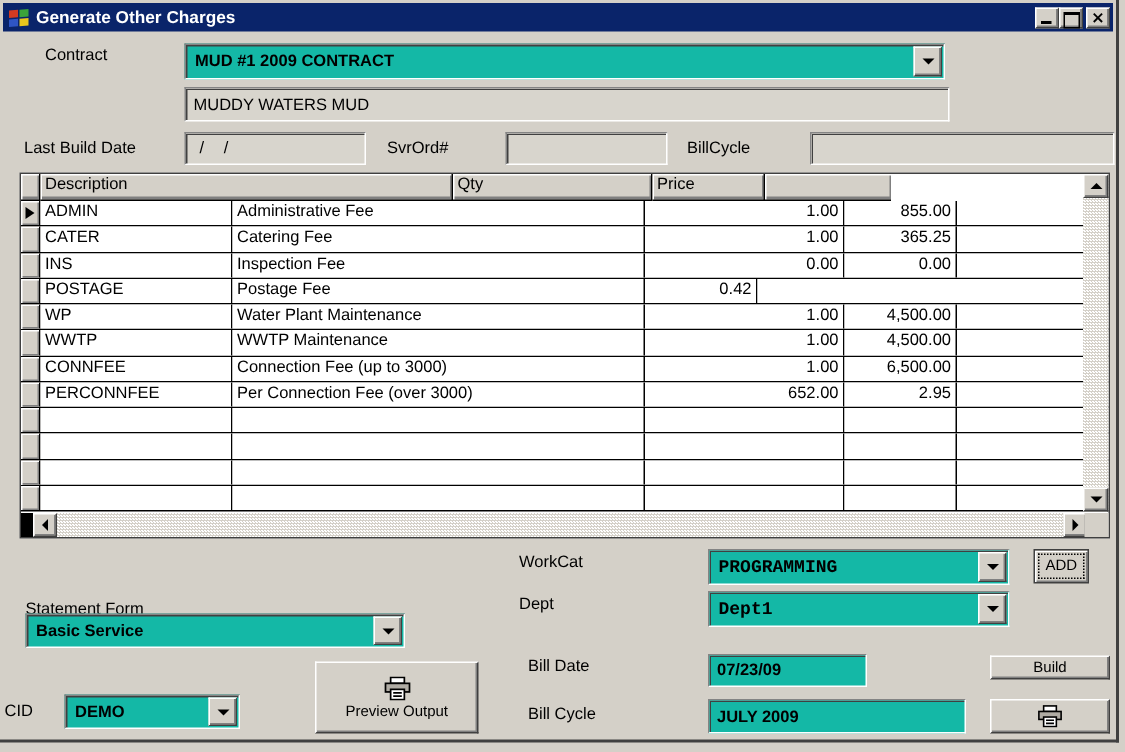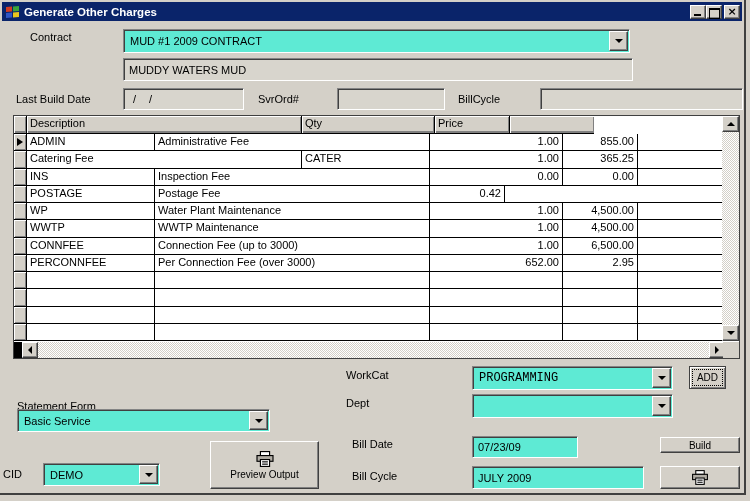--- a/index.html
+++ b/index.html
@@ -19,21 +19,21 @@
     border:1px solid #000; border-top-width:2px; }
   #btn-close { margin-left:2px; margin-right:2px; font-size:11px; font-weight:bold; color:#000;
     font-family:"DejaVu Sans", sans-serif; }
   
   .lbl { position:absolute; font-size:11px; color:#000; white-space:nowrap; }
   .sunken { position:absolute; border:1px solid; border-color:#848484 #fff #fff #848484;
     box-shadow:inset 1px 1px 0 #404040; }
   .field { font-size:11px; color:#000; display:flex; align-items:center; padding-left:5px;
     white-space:nowrap; overflow:hidden; }
   .gray-field { background:#d8d5cd; }
-  .white-field { background:#5eead4; }
+  .white-field { background:#14b8a6;font-weight:bold; }
   .raised { background:#d4d0c8; border:1px solid; border-color:#fff #404040 #404040 #fff;
     box-shadow:inset -1px -1px 0 #808080; }
   .combo-btn { position:absolute; right:1px; top:1px; bottom:1px; width:19px;
     display:flex; align-items:center; justify-content:center; }
   .arrow-down { width:0; height:0; border-left:4px solid transparent; border-right:4px solid transparent;
     border-top:4px solid #000; }
   .arrow-up { width:0; height:0; border-left:4px solid transparent; border-right:4px solid transparent;
     border-bottom:4px solid #000; }
   .arrow-left { width:0; height:0; border-top:4px solid transparent; border-bottom:4px solid transparent;
     border-right:4px solid #000; }
@@ -122,22 +122,22 @@
               <span style="width: 0px; height: 0px; border-left: 6px solid rgb(0, 0, 0); border-top: 4px solid transparent; border-bottom: 4px solid transparent;"></span>
             </div>
             <div class="gcell c1">ADMIN</div>
             <div class="gcell c2">Administrative Fee</div>
             <div class="gcell c3 num">1.00</div>
             <div class="gcell c4 num">855.00</div>
             <div class="gcell c5"></div>
           </div>
           <div class="grow">
             <div class="gcell gsel c0"></div>
+            <div class="gcell c1">CATER</div>
             <div class="gcell c2">Catering Fee</div>
-            <div class="gcell c1">CATER</div>
             <div class="gcell c3 num">1.00</div>
             <div class="gcell c4 num">365.25</div>
             <div class="gcell c5"></div>
           </div>
           <div class="grow">
             <div class="gcell gsel c0"></div>
             <div class="gcell c1">INS</div>
             <div class="gcell c2">Inspection Fee</div>
             <div class="gcell c3 num">0.00</div>
             <div class="gcell c4 num">0.00</div>
@@ -242,20 +242,21 @@
     <div class="combo-btn raised">
         <span class="arrow-down"></span>
       </div>
   </div>
   <div class="pushbtn" id="add-btn" style="left:689px; top:366px; width:37px; height:23px;">
     <span class="focus">ADD</span>
   </div>
 
   <span class="lbl" style="left:346px; top:397px;">Dept</span>
   <div class="sunken white-field" style="left:472px; top:394px; width:201px; height:24px;">
+    <div class="field mono" style="position:absolute; inset:1px 21px 1px 1px;">Dept1</div>
     <div class="combo-btn raised">
         <span class="arrow-down"></span>
       </div>
   </div>
 
   <span class="lbl" style="left:17px; top:400px;">Statement Form</span>
   <div class="sunken white-field" style="left:17px; top:409px; width:253px; height:23px;">
     <div class="field" style="position:absolute; inset:1px 21px 1px 1px;">Basic Service</div>
     <div class="combo-btn raised">
         <span class="arrow-down"></span>

